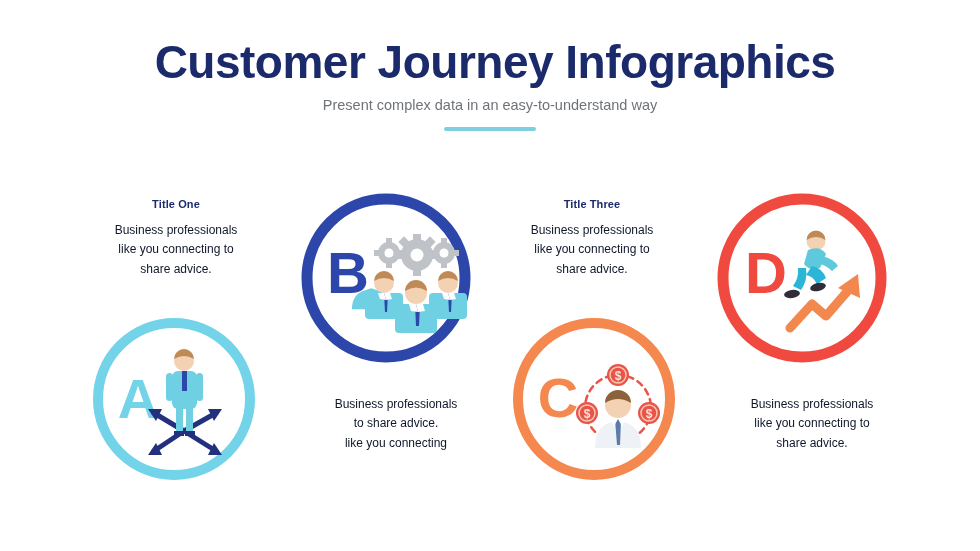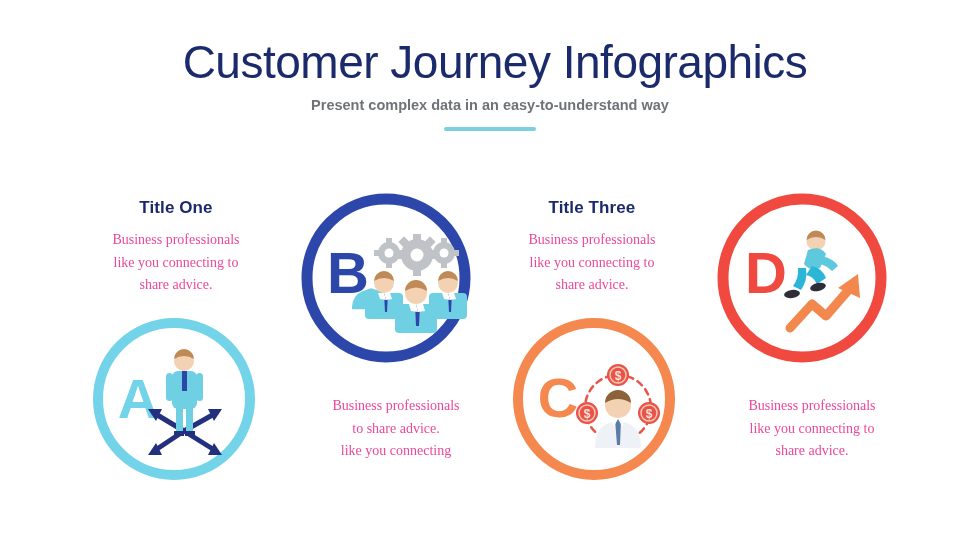--- a/index.html
+++ b/index.html
@@ -11,40 +11,40 @@
   }
   #slide {
     position:relative;
     width:980px; height:551px;
     background:#ffffff;
   }
 
   
   #header { position:absolute; left:0; top:38px; width:980px; text-align:center; }
   #title {
-    font-size:46px; font-weight:normal; color:#1b2a6b;
+    font-size:46px; font-weight:bold; color:#1b2a6b;
     letter-spacing:-0.5px; line-height:1.05;padding-left:10px;
   }
   #subtitle {
     margin-top:11px;
-    font-size:14.5px; color:#6f7378; font-weight:700;
+    font-size:14.5px; color:#6f7378; font-weight:400;
   }
   #divider {
     margin:14px auto 0 auto;
     width:92px; height:4px; background:#7ecfe0; border-radius:2px;
   }
 
   
   .textblock { position:absolute; width:216px; text-align:center; }
   .tb-title {
-    font-size:17px; font-weight:bold; color:#1b2a6b;
+    font-size:11px; font-weight:bold; color:#1b2a6b;
     margin-bottom:11px; letter-spacing:0.1px;
   }
   .tb-body {
-    font-size:14px; color:#ec4899; line-height:1.62;font-family:Liberation Serif, serif;
+    font-size:12px; color:#0f172a; line-height:1.62;
   }
   .tb-body span { display:block; }
 
   #text-one   { left:68px;  top:198px; }
   #text-two   { left:288px; top:395px; }
   #text-three { left:484px; top:198px; }
   #text-four  { left:704px; top:395px; }
 
   
   .circle {

